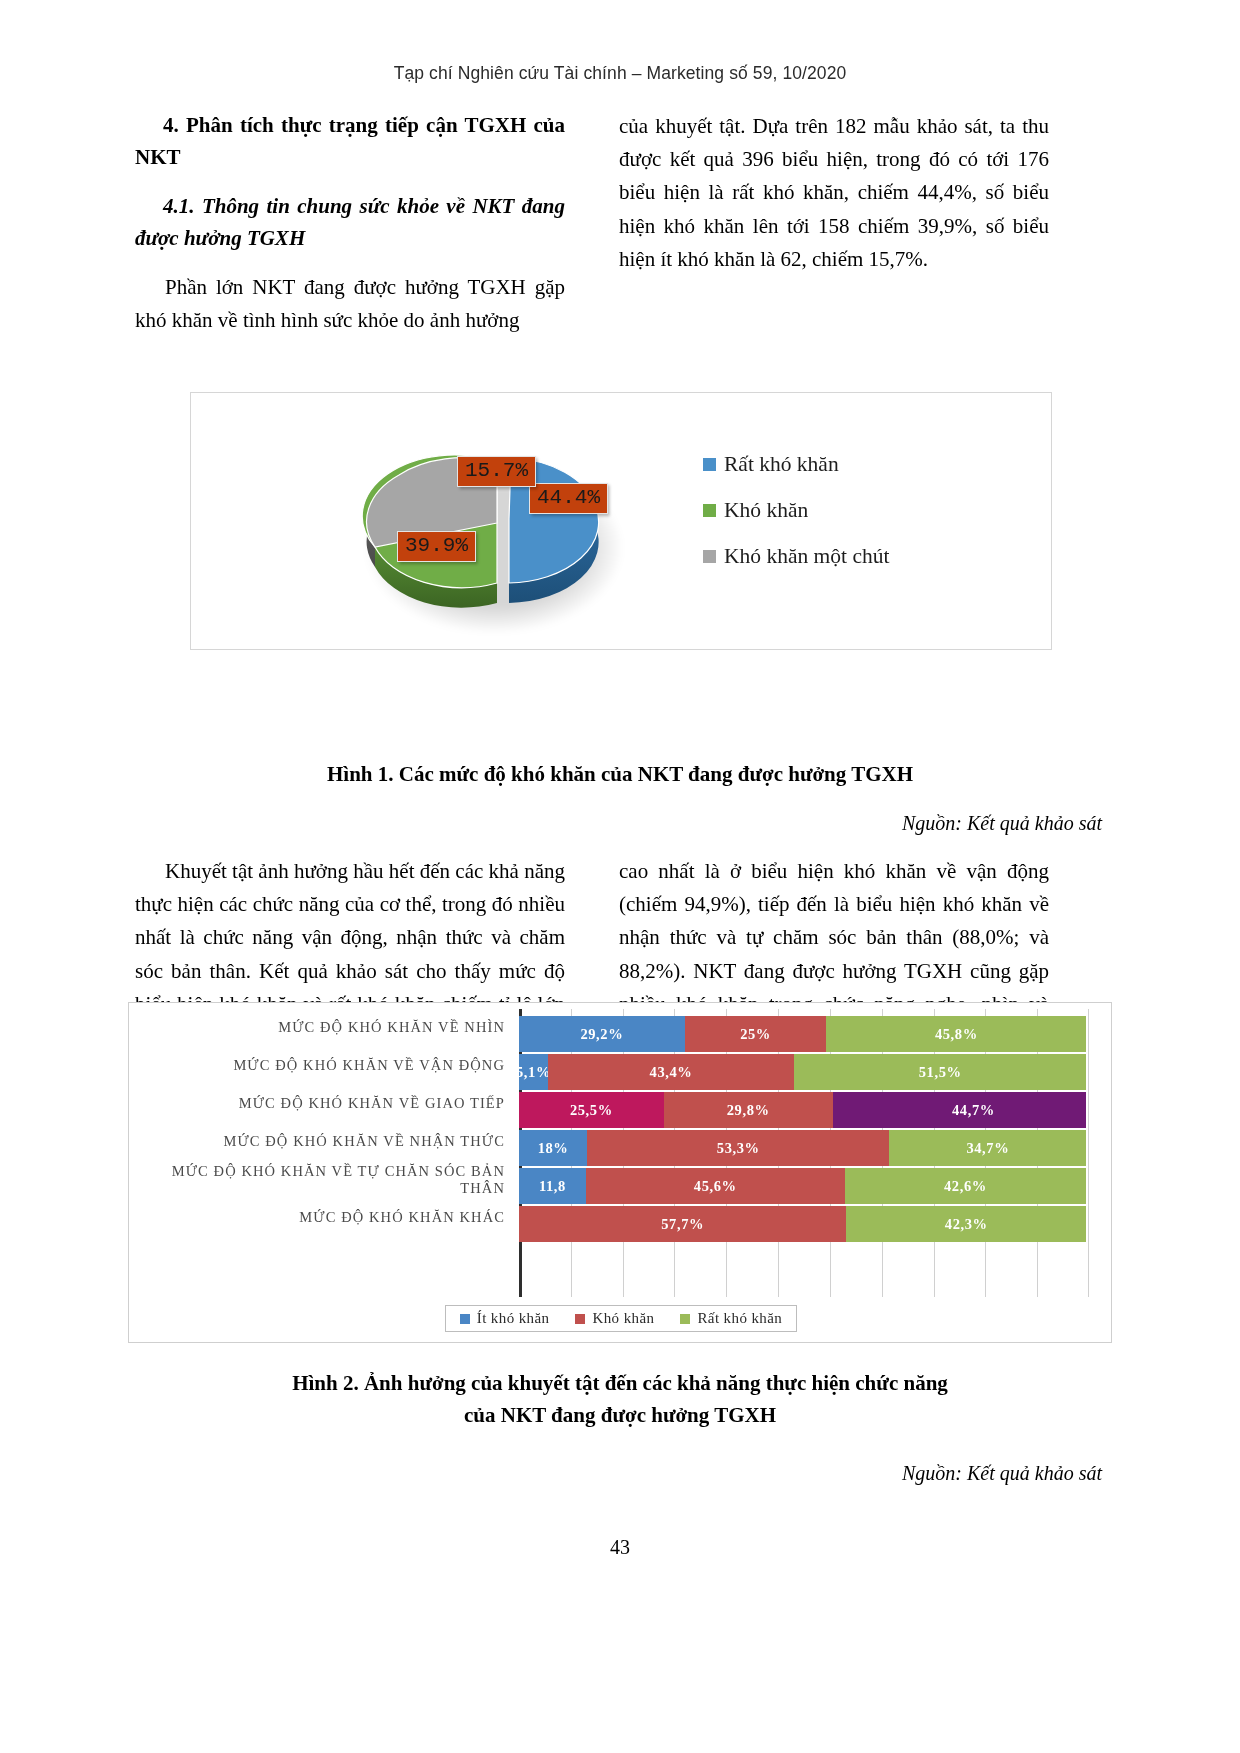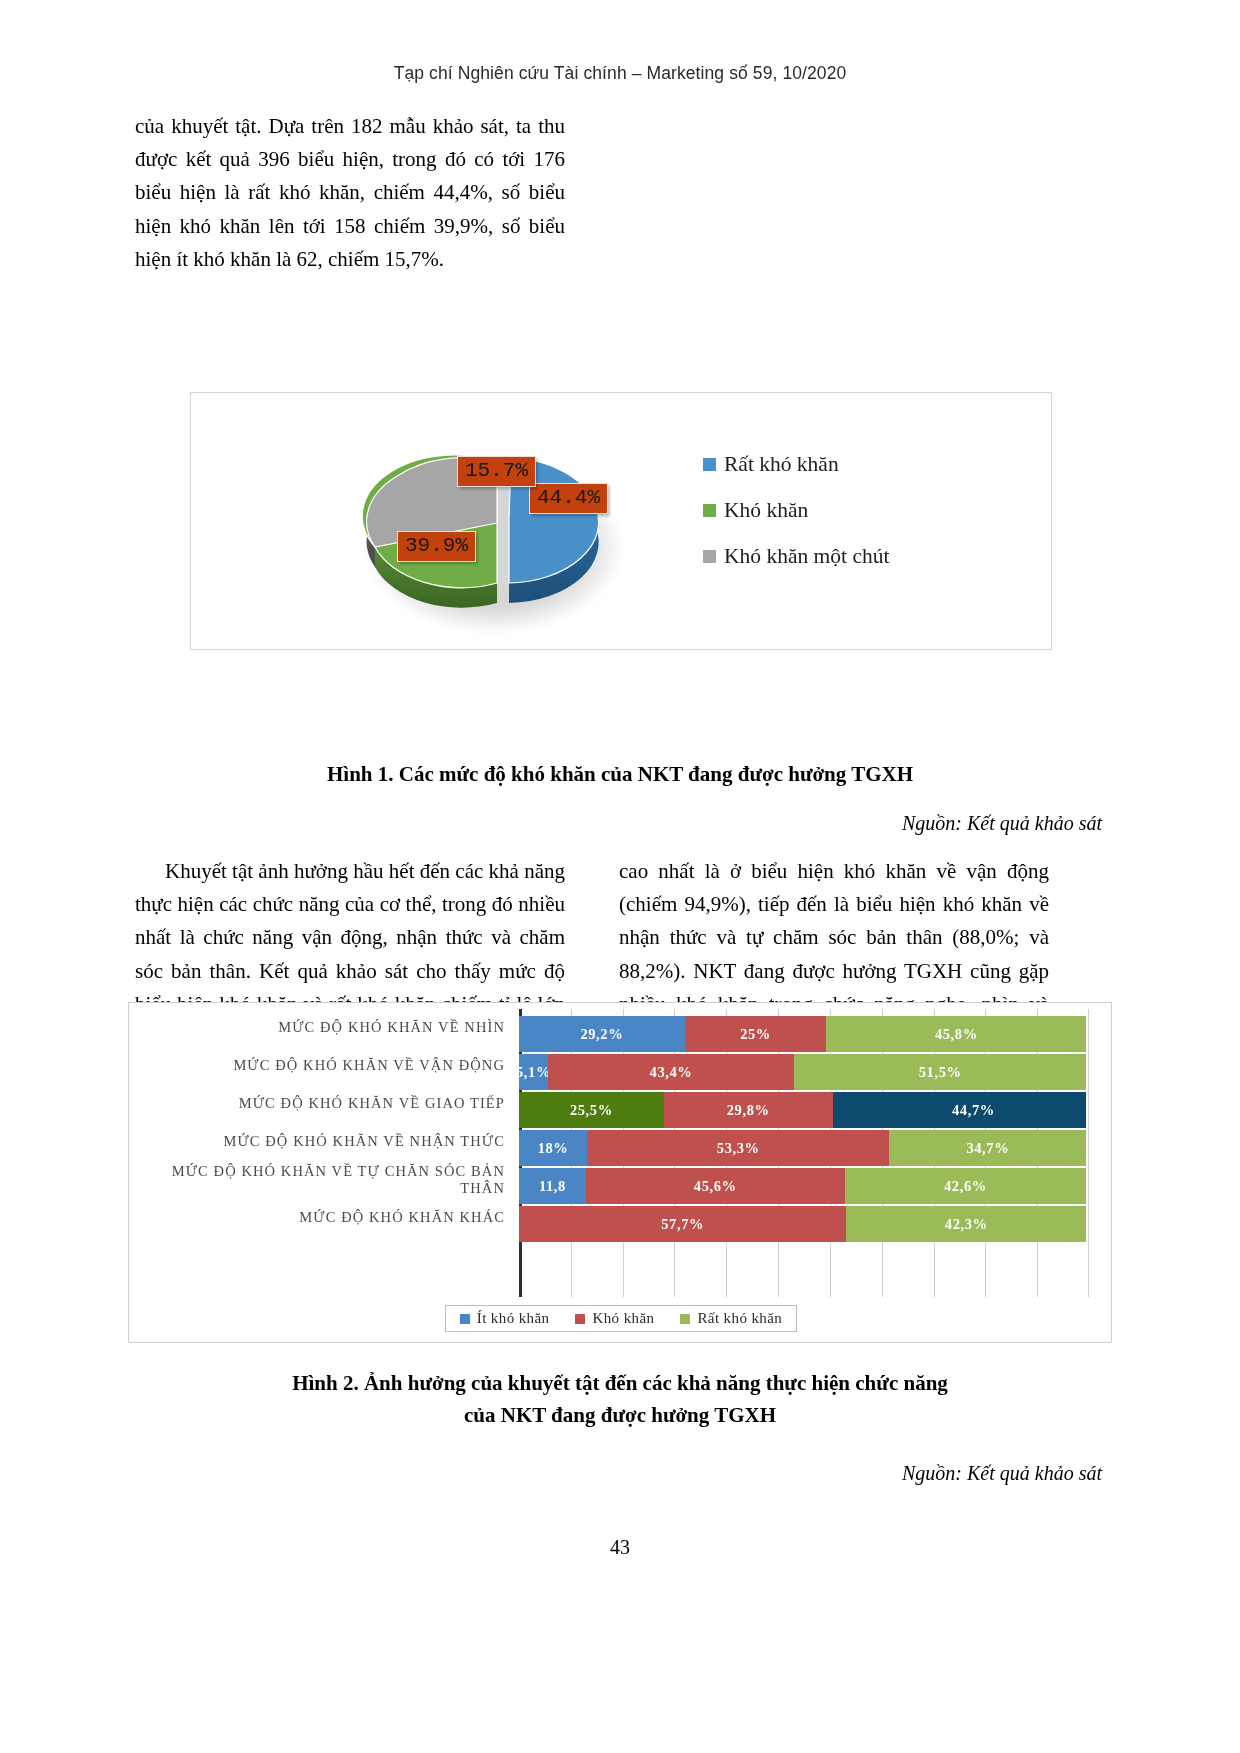--- a/index.html
+++ b/index.html
@@ -256,20 +256,25 @@
   }
 </style>
 </head>
 <body>
 
 <div class="page">
 
   <div class="running-head">Tạp chí Nghiên cứu Tài chính – Marketing số 59, 10/2020</div>
 
   <div class="columns">
+    <div class="col left">
+      <h2 class="sec">4. Phân tích thực trạng tiếp cận TGXH của NKT</h2>
+      <h3 class="subsec">4.1. Thông tin chung sức khỏe về NKT đang được hưởng TGXH</h3>
+      <p class="body">Phần lớn NKT đang được hưởng TGXH gặp khó khăn về tình hình sức khỏe do ảnh hưởng</p>
+    </div>
     <div class="col right">
       <p class="body first">của khuyết tật. Dựa trên 182 mẫu khảo sát, ta thu được kết quả 396 biểu hiện, trong đó có tới 176 biểu hiện là rất khó khăn, chiếm 44,4%, số biểu hiện khó khăn lên tới 158 chiếm 39,9%, số biểu hiện ít khó khăn là 62, chiếm 15,7%.</p>
     </div>
   </div>
 
   <div class="fig1-wrap">
     <div class="fig1-box">
 
       <div class="pie-area">
         <div class="pie-shadow"></div>
@@ -373,23 +378,23 @@
                 <div class="f2-seg" style="background: rgb(74, 134, 197); width: 4.8705%;">5,1%</div>
                 <div class="f2-seg" style="background: rgb(192, 80, 77); width: 41.447%;">43,4%</div>
                 <div class="f2-seg" style="background: rgb(155, 187, 89); width: 49.1825%;">51,5%</div>
               </div>
             </div>
           </div>
           <div class="f2-row">
             <div class="f2-cat">MỨC ĐỘ KHÓ KHĂN  VỀ GIAO TIẾP</div>
             <div class="f2-bar-zone">
               <div class="f2-bar">
-                <div class="f2-seg" style="background: #4d7c0f; width: 24.3525%;">25,5%</div>
+                <div class="f2-seg" style="background: #be185d; width: 24.3525%;">25,5%</div>
                 <div class="f2-seg" style="background: rgb(192, 80, 77); width: 28.459%;">29,8%</div>
-                <div class="f2-seg" style="background: #0c4a6e; width: 42.6885%; padding-left: 28px;">44,7%</div>
+                <div class="f2-seg" style="background: #701a75; width: 42.6885%; padding-left: 28px;">44,7%</div>
               </div>
             </div>
           </div>
           <div class="f2-row">
             <div class="f2-cat">MỨC ĐỘ KHÓ KHĂN  VỀ NHẬN THỨC</div>
             <div class="f2-bar-zone">
               <div class="f2-bar">
                 <div class="f2-seg" style="background: rgb(74, 134, 197); width: 11.46%;">18%</div>
                 <div class="f2-seg" style="background: rgb(192, 80, 77); width: 50.9015%;">53,3%</div>
                 <div class="f2-seg" style="background: rgb(155, 187, 89); width: 33.1385%;">34,7%</div>

